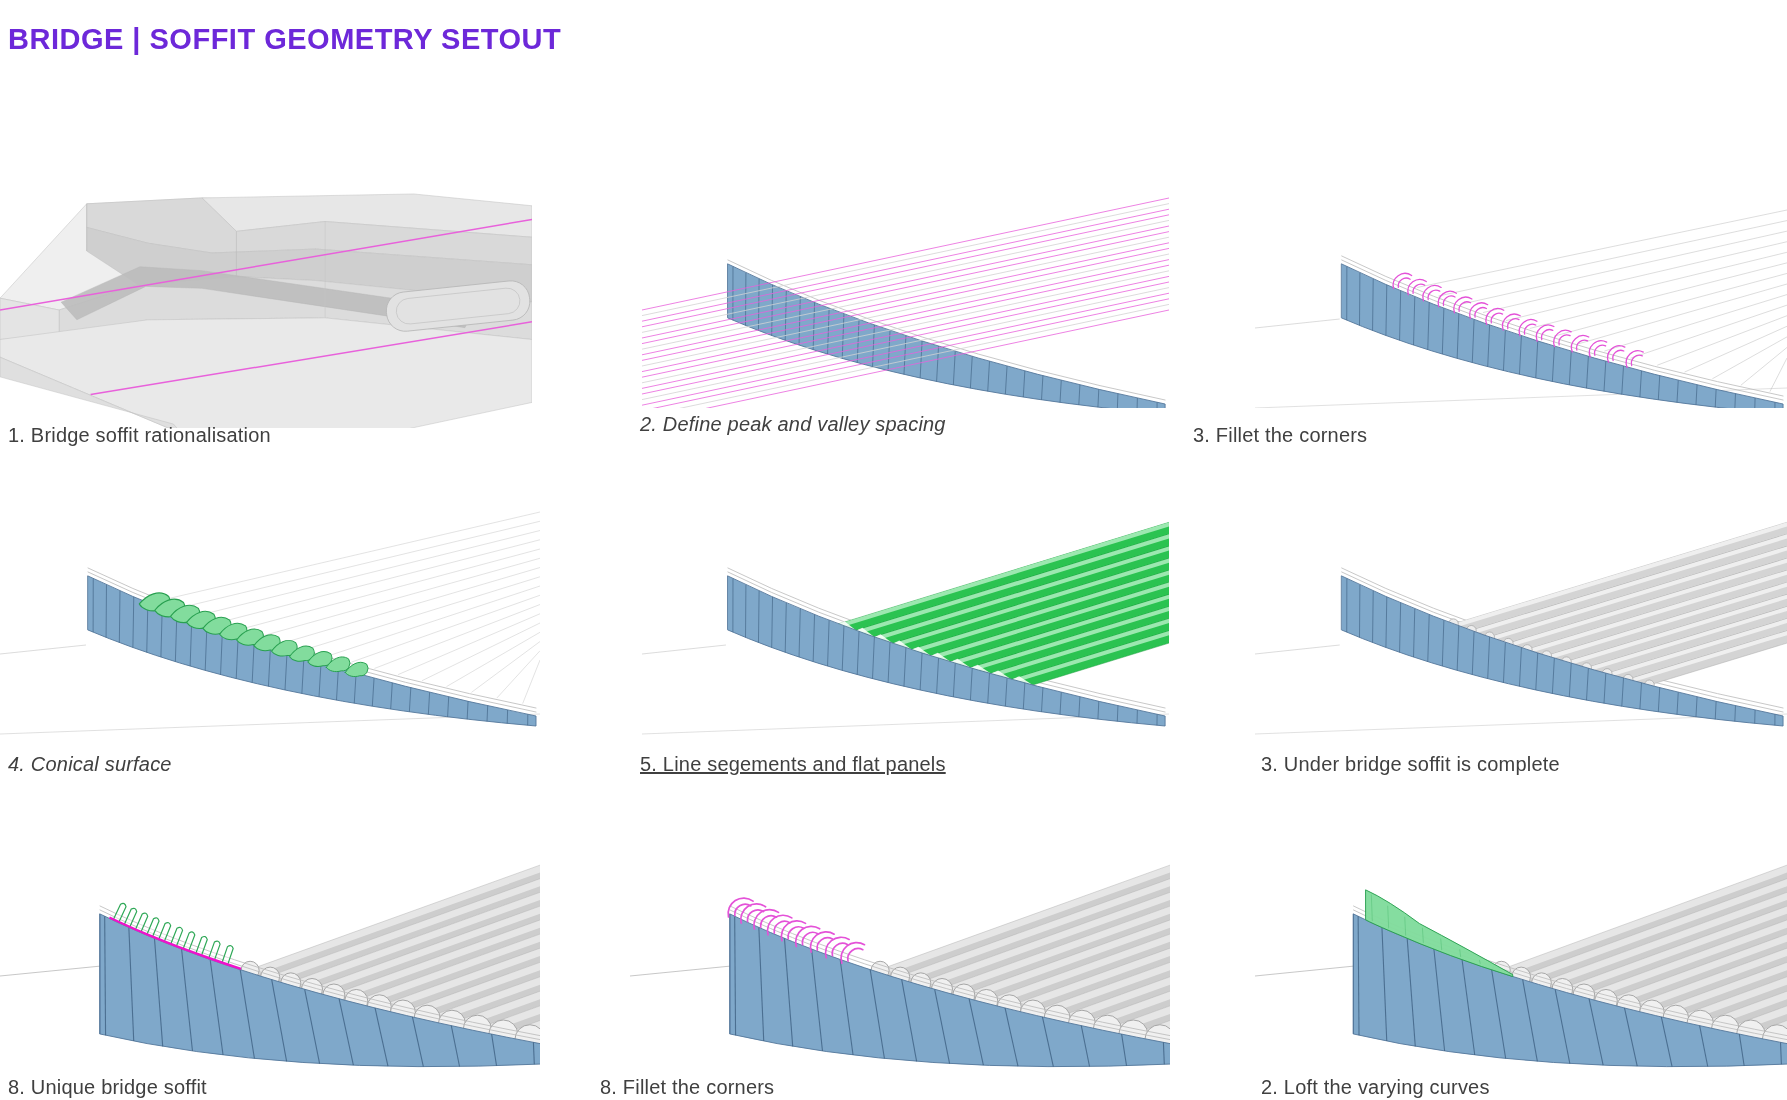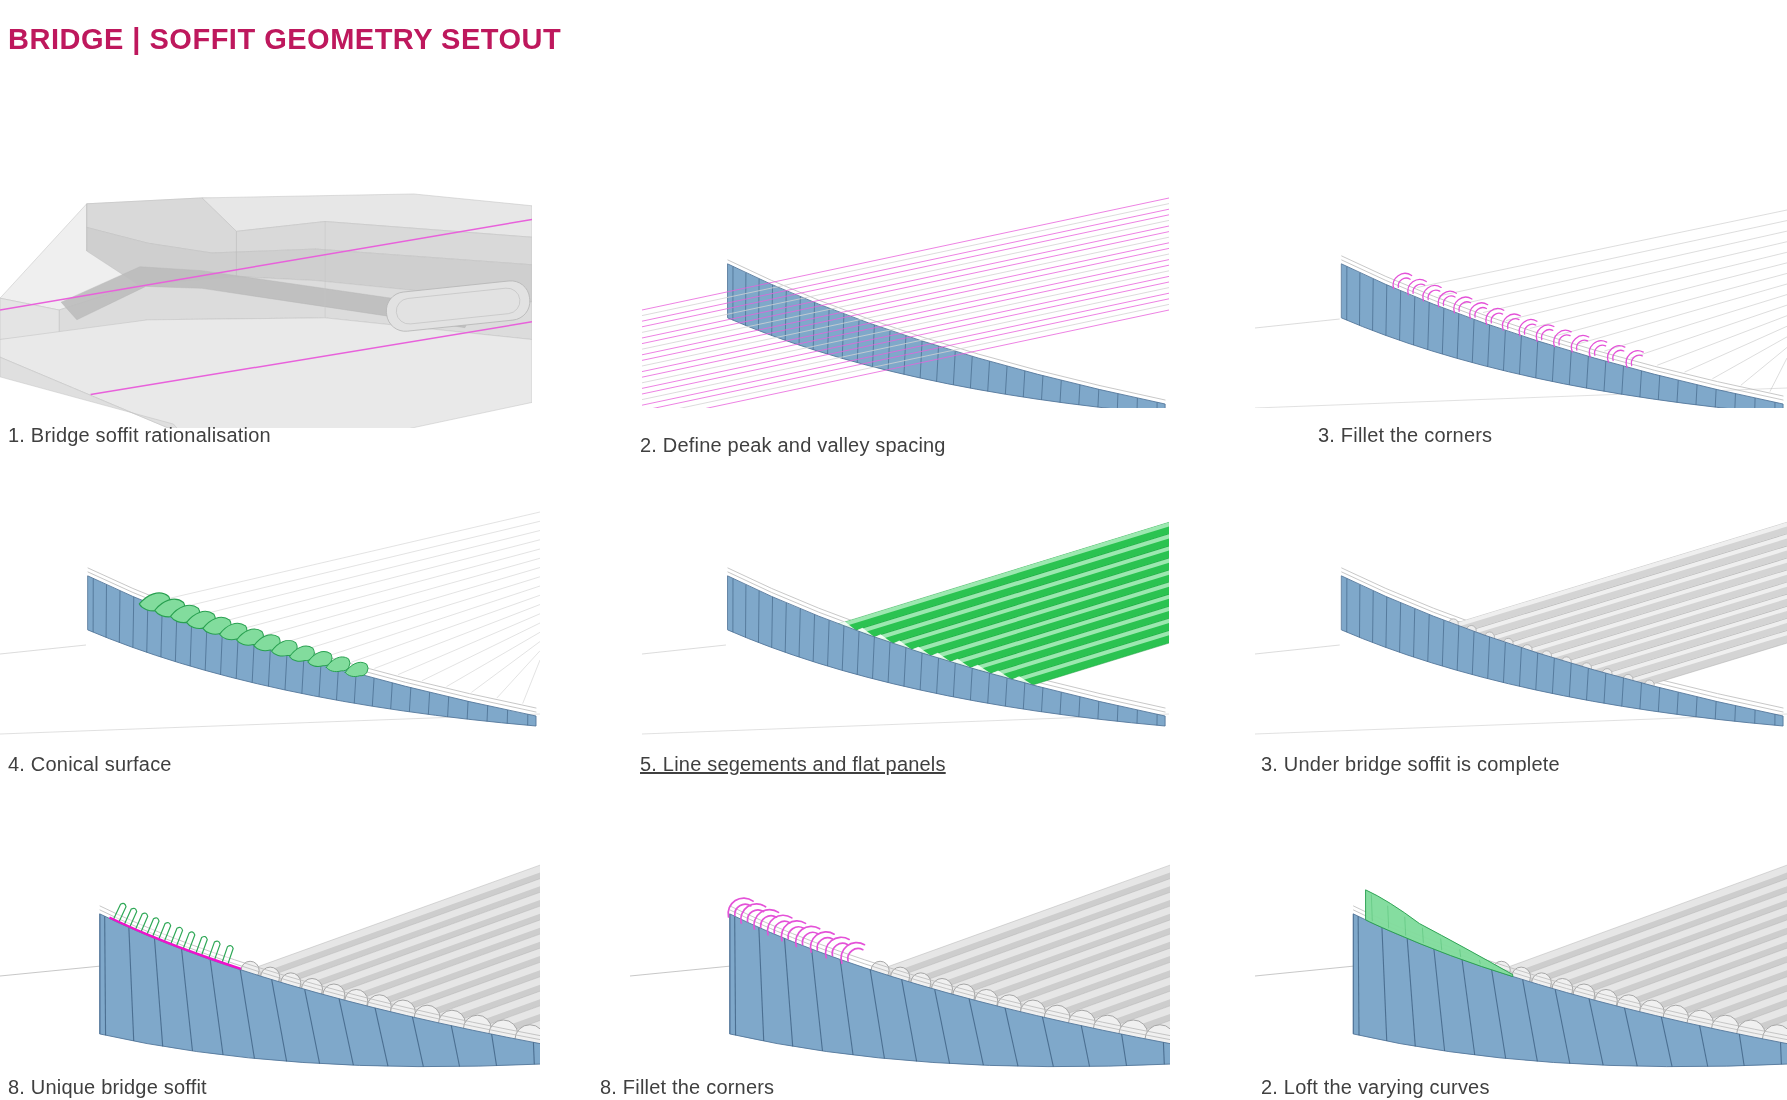--- a/index.html
+++ b/index.html
@@ -1,33 +1,33 @@
 <!DOCTYPE html>
 <html><head>
 <meta charset="utf-8">
 <style>
   html,body{margin:0;padding:0;background:#ffffff;}
   body{position:relative;width:1787px;height:1100px;overflow:hidden;
        font-family:"Liberation Sans", sans-serif;}
   .sheet-title{position:absolute;left:8px;top:4px;font-size:29px;font-weight:700;
-       letter-spacing:0.5px;color:#be185d;white-space:nowrap;}
+       letter-spacing:0.5px;color:#6d28d9;white-space:nowrap;}
   .fig{position:absolute;}
   .fig svg{display:block;width:100%;height:100%;}
   .cap{position:absolute;font-size:20px;color:#404040;letter-spacing:0.2px;white-space:nowrap;}
   #f1{left:0px;top:192px;width:532px;height:236px;}
   #f2{left:642px;top:196px;width:527px;height:212px;}
   #f3{left:1255px;top:196px;width:532px;height:212px;}
   #f4{left:0px;top:498px;width:540px;height:244px;}
   #f5{left:642px;top:498px;width:527px;height:244px;}
   #f6{left:1255px;top:498px;width:532px;height:244px;}
   #f7{left:0px;top:862px;width:540px;height:212px;}
   #f8{left:630px;top:862px;width:540px;height:212px;}
   #f9{left:1255px;top:862px;width:532px;height:212px;}
-  #c1{left:8px;top:424px;}   #c2{left:640px;top:434px;}  #c3{left:1318px;top:424px;}
-  #c4{left:8px;top:753px;}   #c5{left:640px;top:753px;text-decoration:underline;}  #c6{left:1261px;top:753px;}
+  #c1{left:8px;top:424px;}   #c2{left:640px;top:413px;font-style:italic;}  #c3{left:1193px;top:424px;}
+  #c4{left:8px;top:753px;font-style:italic;}   #c5{left:640px;top:753px;text-decoration:underline;}  #c6{left:1261px;top:753px;}
   #c7{left:8px;top:1076px;}  #c8{left:600px;top:1076px;} #c9{left:1261px;top:1076px;}
 </style>
 </head>
 <body>
 
 <h1 class="sheet-title">BRIDGE | SOFFIT GEOMETRY SETOUT</h1>
 
 <div id="f1" class="fig">
     <svg viewBox="0 0 540 240" preserveAspectRatio="none">
       <polygon points="0.0,108.0 88.0,12.0 205.0,6.0 298.0,10.0 240.0,86.0 140.0,94.0 60.0,120.0" fill="#EFEFEF" stroke="#C0C0C0" stroke-width="0.5" opacity="1"></polygon>

